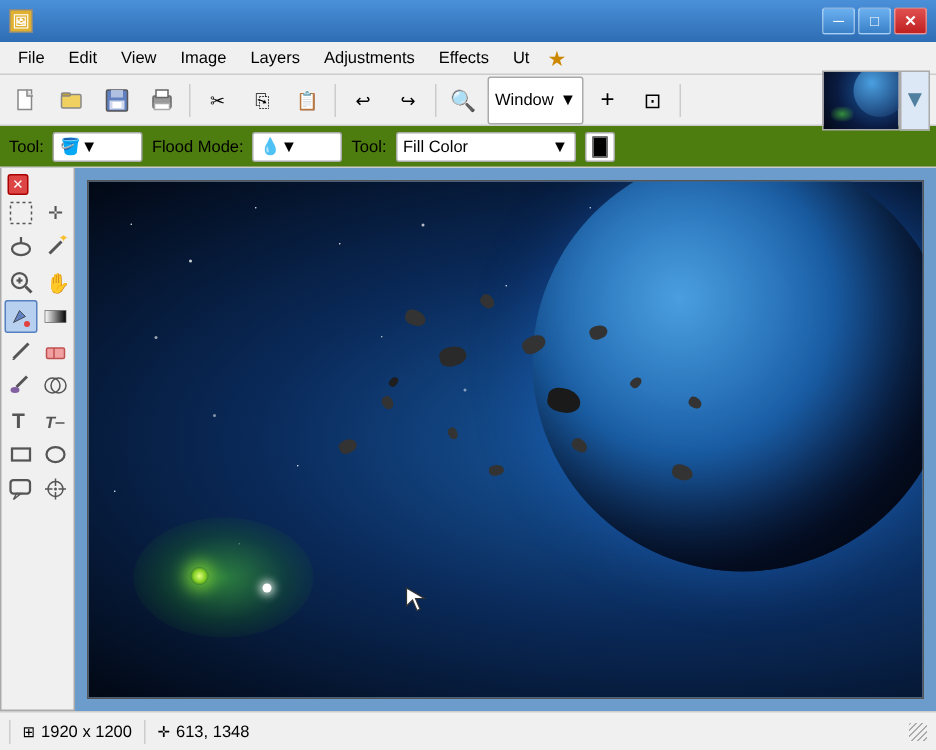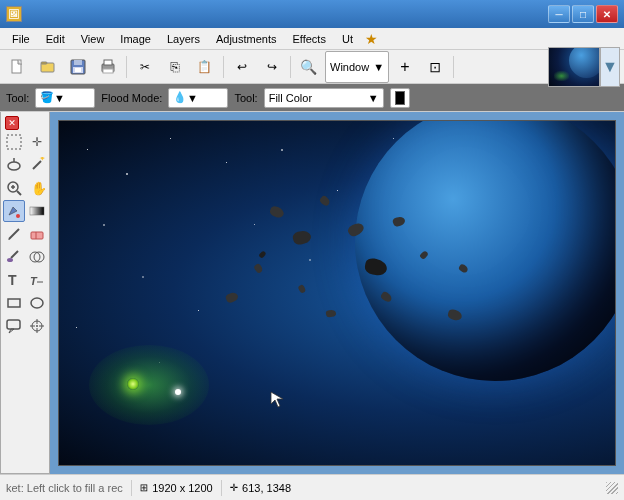--- a/index.html
+++ b/index.html
@@ -122,21 +122,21 @@
       width: 52px;
       height: 40px;
       border: 1px solid #aaa;
       margin-left: 4px;
       overflow: hidden;
       position: relative;
     }
 
     
     .options-bar {
-      background: #737373;
+      background: #4d7c0f;
       border-bottom: 1px solid #ccc;
       height: 28px;
       display: flex;
       align-items: center;
       padding: 0 6px;
       gap: 6px;
       font-size: 11px;
     }
     .options-dropdown {
       height: 20px;
@@ -645,23 +645,20 @@
             <polygon points="2,2 2,14 6,10 9,17 11,16 8,9 14,9" fill="white" stroke="#333" stroke-width="0.8"></polygon>
           </svg>
         </div>
       </div>
     </div>
   </div>
 
 </div>
 
 <div class="status-bar">
-  <span>
-    <span style="color:#666;">ket: Left click to fill a rec</span>
-  </span>
   <div class="status-separator"></div>
   <div class="status-dims">
     <span style="font-size:10px;">⊞</span>
     <span>1920 x 1200</span>
   </div>
   <div class="status-separator"></div>
   <div class="status-coords">
     <span style="font-size:10px;">✛</span>
     <span>613, 1348</span>
   </div>

